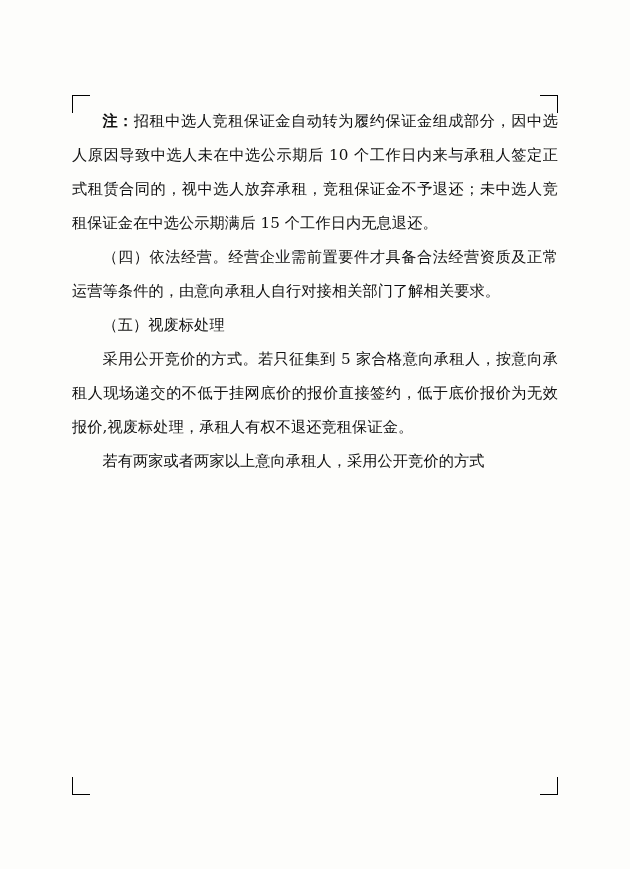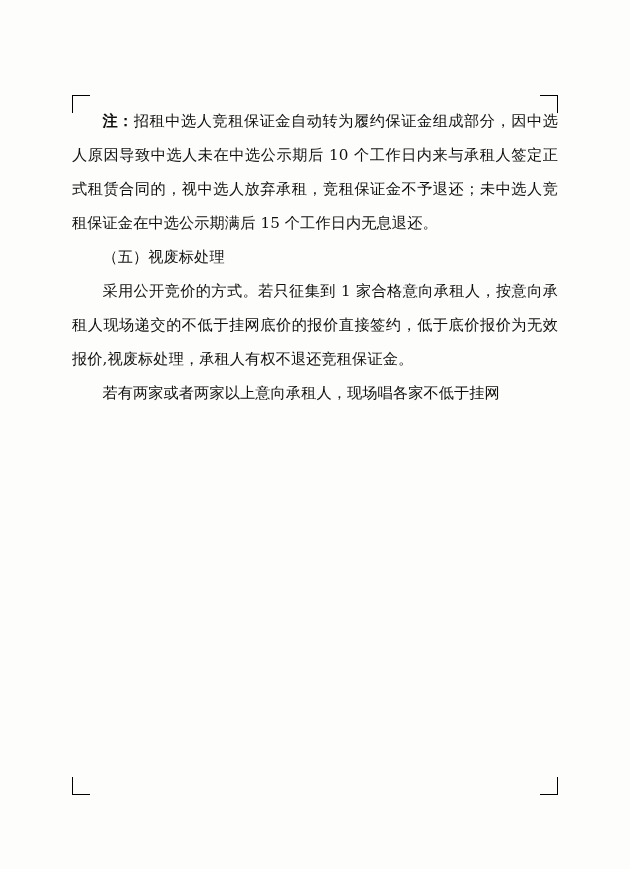--- a/index.html
+++ b/index.html
@@ -78,21 +78,22 @@
   <div class="mark mark-tr"></div>
   <div class="mark mark-bl"></div>
   <div class="mark mark-br"></div>
 
   <div class="body-text">
 
     <p class="para indent"><span class="bold">注：</span><span>招租中选人竞租保证金自动转为履约保证金组成部分，因中选人原因导致中选人未在中选公示期后 10 个工作日内来与承租人签定正式租赁合同的，视中选人放弃承租，竞租保证金不予退还；未中选人竞租保证金在中选公示期满后 15 个工作日内无息退还。</span></p>
 
 
 
+    <p class="para indent">（四）依法经营。经营企业需前置要件才具备合法经营资质及正常运营等条件的，由意向承租人自行对接相关部门了解相关要求。</p>
 
     <p class="para indent">（五）视废标处理</p>
 
-    <p class="para indent">采用公开竞价的方式。若只征集到 1 家合格意向承租人，按意向承租人现场递交的不低于挂网底价的报价直接签约，低于底价报价为无效报价,视废标处理，承租人有权不退还竞租保证金。</p>
+    <p class="para indent">采用公开竞价的方式。若只征集到 5 家合格意向承租人，按意向承租人现场递交的不低于挂网底价的报价直接签约，低于底价报价为无效报价,视废标处理，承租人有权不退还竞租保证金。</p>
 
-    <p class="para indent">若有两家或者两家以上意向承租人，现场唱各家不低于挂网</p>
+    <p class="para indent">若有两家或者两家以上意向承租人，采用公开竞价的方式</p>
 
   </div>
 </div>
 
 </body></html>

